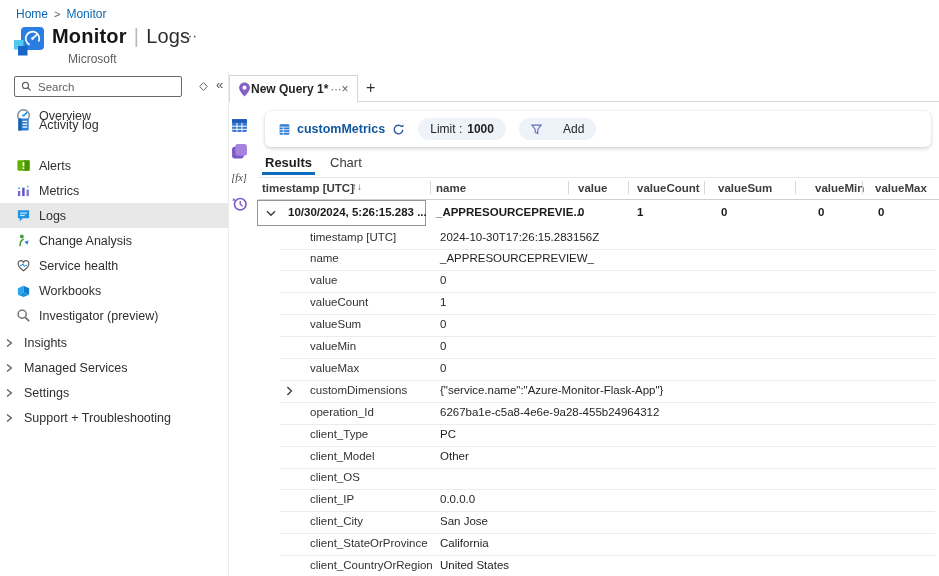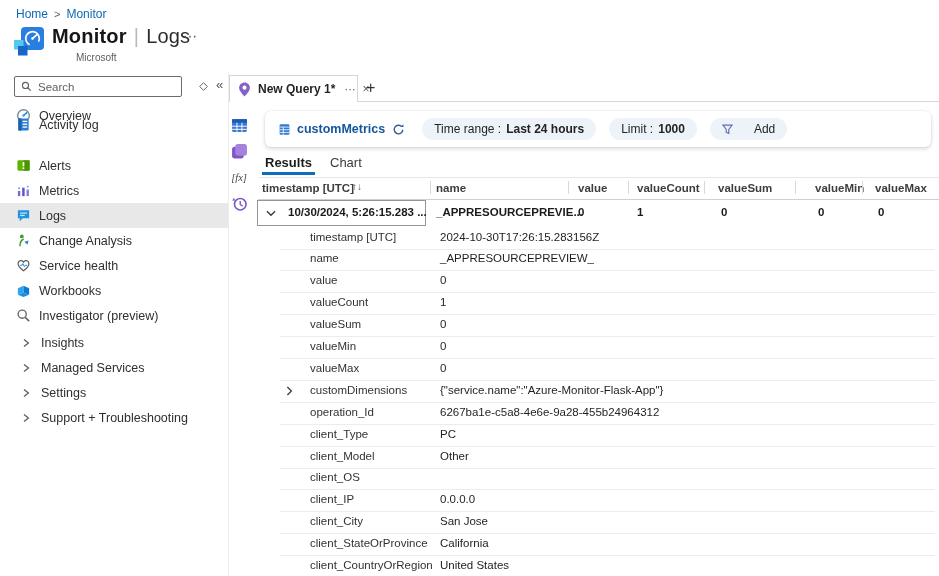--- a/index.html
+++ b/index.html
@@ -13,39 +13,39 @@
   
   .breadcrumb{left:16px;top:7px;font-size:12px;display:flex;gap:6px;align-items:center;}
   .crumb{color:#0b69b6;cursor:pointer;}
   .crumb-sep{color:#616161;font-size:11px;}
   .title-icon{left:14px;top:26px;width:31px;height:31px;}
   .page-title{left:52px;top:25px;font-size:20px;letter-spacing:.2px;display:flex;gap:7px;align-items:baseline;}
   .pt-bold{font-weight:bold;color:#161616;}
   .pt-sep{color:#b9b9b9;font-weight:300;}
   .pt-rest{color:#2c2c2c;}
   .pt-more{left:183px;top:28px;color:#585858;font-size:14px;letter-spacing:1px;cursor:pointer;}
-  .subtitle{left:56px;top:52px;font-size:10px;color:#605e5c;padding-left:20px;}
+  .subtitle{left:48px;top:52px;font-size:12px;color:#605e5c;padding-left:20px;}
   
   .searchbox{left:14px;top:76px;width:168px;height:21px;border:1px solid #6b6b6b;border-radius:2px;
     display:flex;align-items:center;padding:0 6px;gap:6px;box-sizing:border-box;background:#fff;}
   .searchbox .ph{color:#616161;font-size:11.5px;}
   .side-mini{color:#555;font-size:12px;cursor:pointer;}
   .diamond-btn{left:199px;top:80px;}
   .collapse-btn{left:216px;top:77px;font-size:13px;}
   .side-item{left:0;width:228px;height:25px;display:flex;align-items:center;gap:8px;
     padding-left:15px;box-sizing:border-box;font-size:12.5px;color:#2f2f2f;cursor:pointer;}
   .side-item.selected{background:#e8e8e8;}
   .side-item .ic{width:16px;height:16px;display:flex;align-items:center;justify-content:center;flex:0 0 16px;}
   .side-group{left:0;width:228px;height:25px;display:flex;align-items:center;gap:10px;
-    padding-left:21px;box-sizing:border-box;font-size:12.5px;color:#2f2f2f;cursor:pointer;}
+    padding-left:4px;box-sizing:border-box;font-size:12.5px;color:#2f2f2f;cursor:pointer;}
   .side-divider{left:228px;top:72px;width:1px;height:504px;background:#ededed;}
   
   .tabline{left:357px;top:101px;width:582px;height:1px;background:#d6d6d6;}
   .query-tab{left:229px;top:75px;width:129px;height:27px;background:#fff;border:1px solid #d6d6d6;border-bottom:none;
-    display:flex;align-items:center;gap:7px;padding:0 8px;box-sizing:border-box;cursor:pointer;}
+    display:flex;align-items:center;padding:0 8px;box-sizing:border-box;cursor:pointer;}
   .query-tab .lbl{font-size:12px;font-weight:bold;color:#252525;white-space:nowrap;}
   .tab-more{color:#616161;font-size:11px;cursor:pointer;margin-left:2px;}
   .tab-close{color:#616161;font-size:12px;cursor:pointer;}
   .new-tab{left:366px;top:79px;font-size:16px;color:#323130;cursor:pointer;}
   
   .rail-ic{left:230px;width:18px;height:18px;cursor:pointer;display:flex;align-items:center;justify-content:center;}
   .fx{font-size:10.5px;color:#454545;font-style:italic;font-family:"Liberation Serif",serif;}
   
   .qcard{left:265px;top:111px;width:666px;height:36px;background:#fff;border-radius:6px;
     box-shadow:0 0 2px rgba(0,0,0,.12),0 2px 4px rgba(0,0,0,.14);
@@ -298,24 +298,20 @@
         </svg>
     </span>
     <span class="tbl-name">customMetrics</span>
   </div>
   <span class="refresh">
     <svg width="13" height="13" viewBox="0 0 16 16">
         <path d="M13.3 8.2a5.3 5.3 0 1 1-1.5-3.9" fill="none" stroke="#2b5797" stroke-width="1.7"></path>
         <path d="M14 1.4v3.4h-3.4z" fill="#2b5797"></path>
       </svg>
   </span>
-  <div class="pill p1">
-    <span class="plbl">Time range :</span>
-    <b>Last 24 hours</b>
-  </div>
   <div class="pill p2">
     <span class="plbl">Limit :</span>
     <b>1000</b>
   </div>
   <div class="pill p3">
     <span style="display:flex;">
       <svg width="11" height="11" viewBox="0 0 12 12">
           <path d="M1 1.2h10L7.4 5.8v4.4l-2.8-1V5.8z" fill="none" stroke="#5f6db4" stroke-width="1.2"></path>
         </svg>
     </span>

